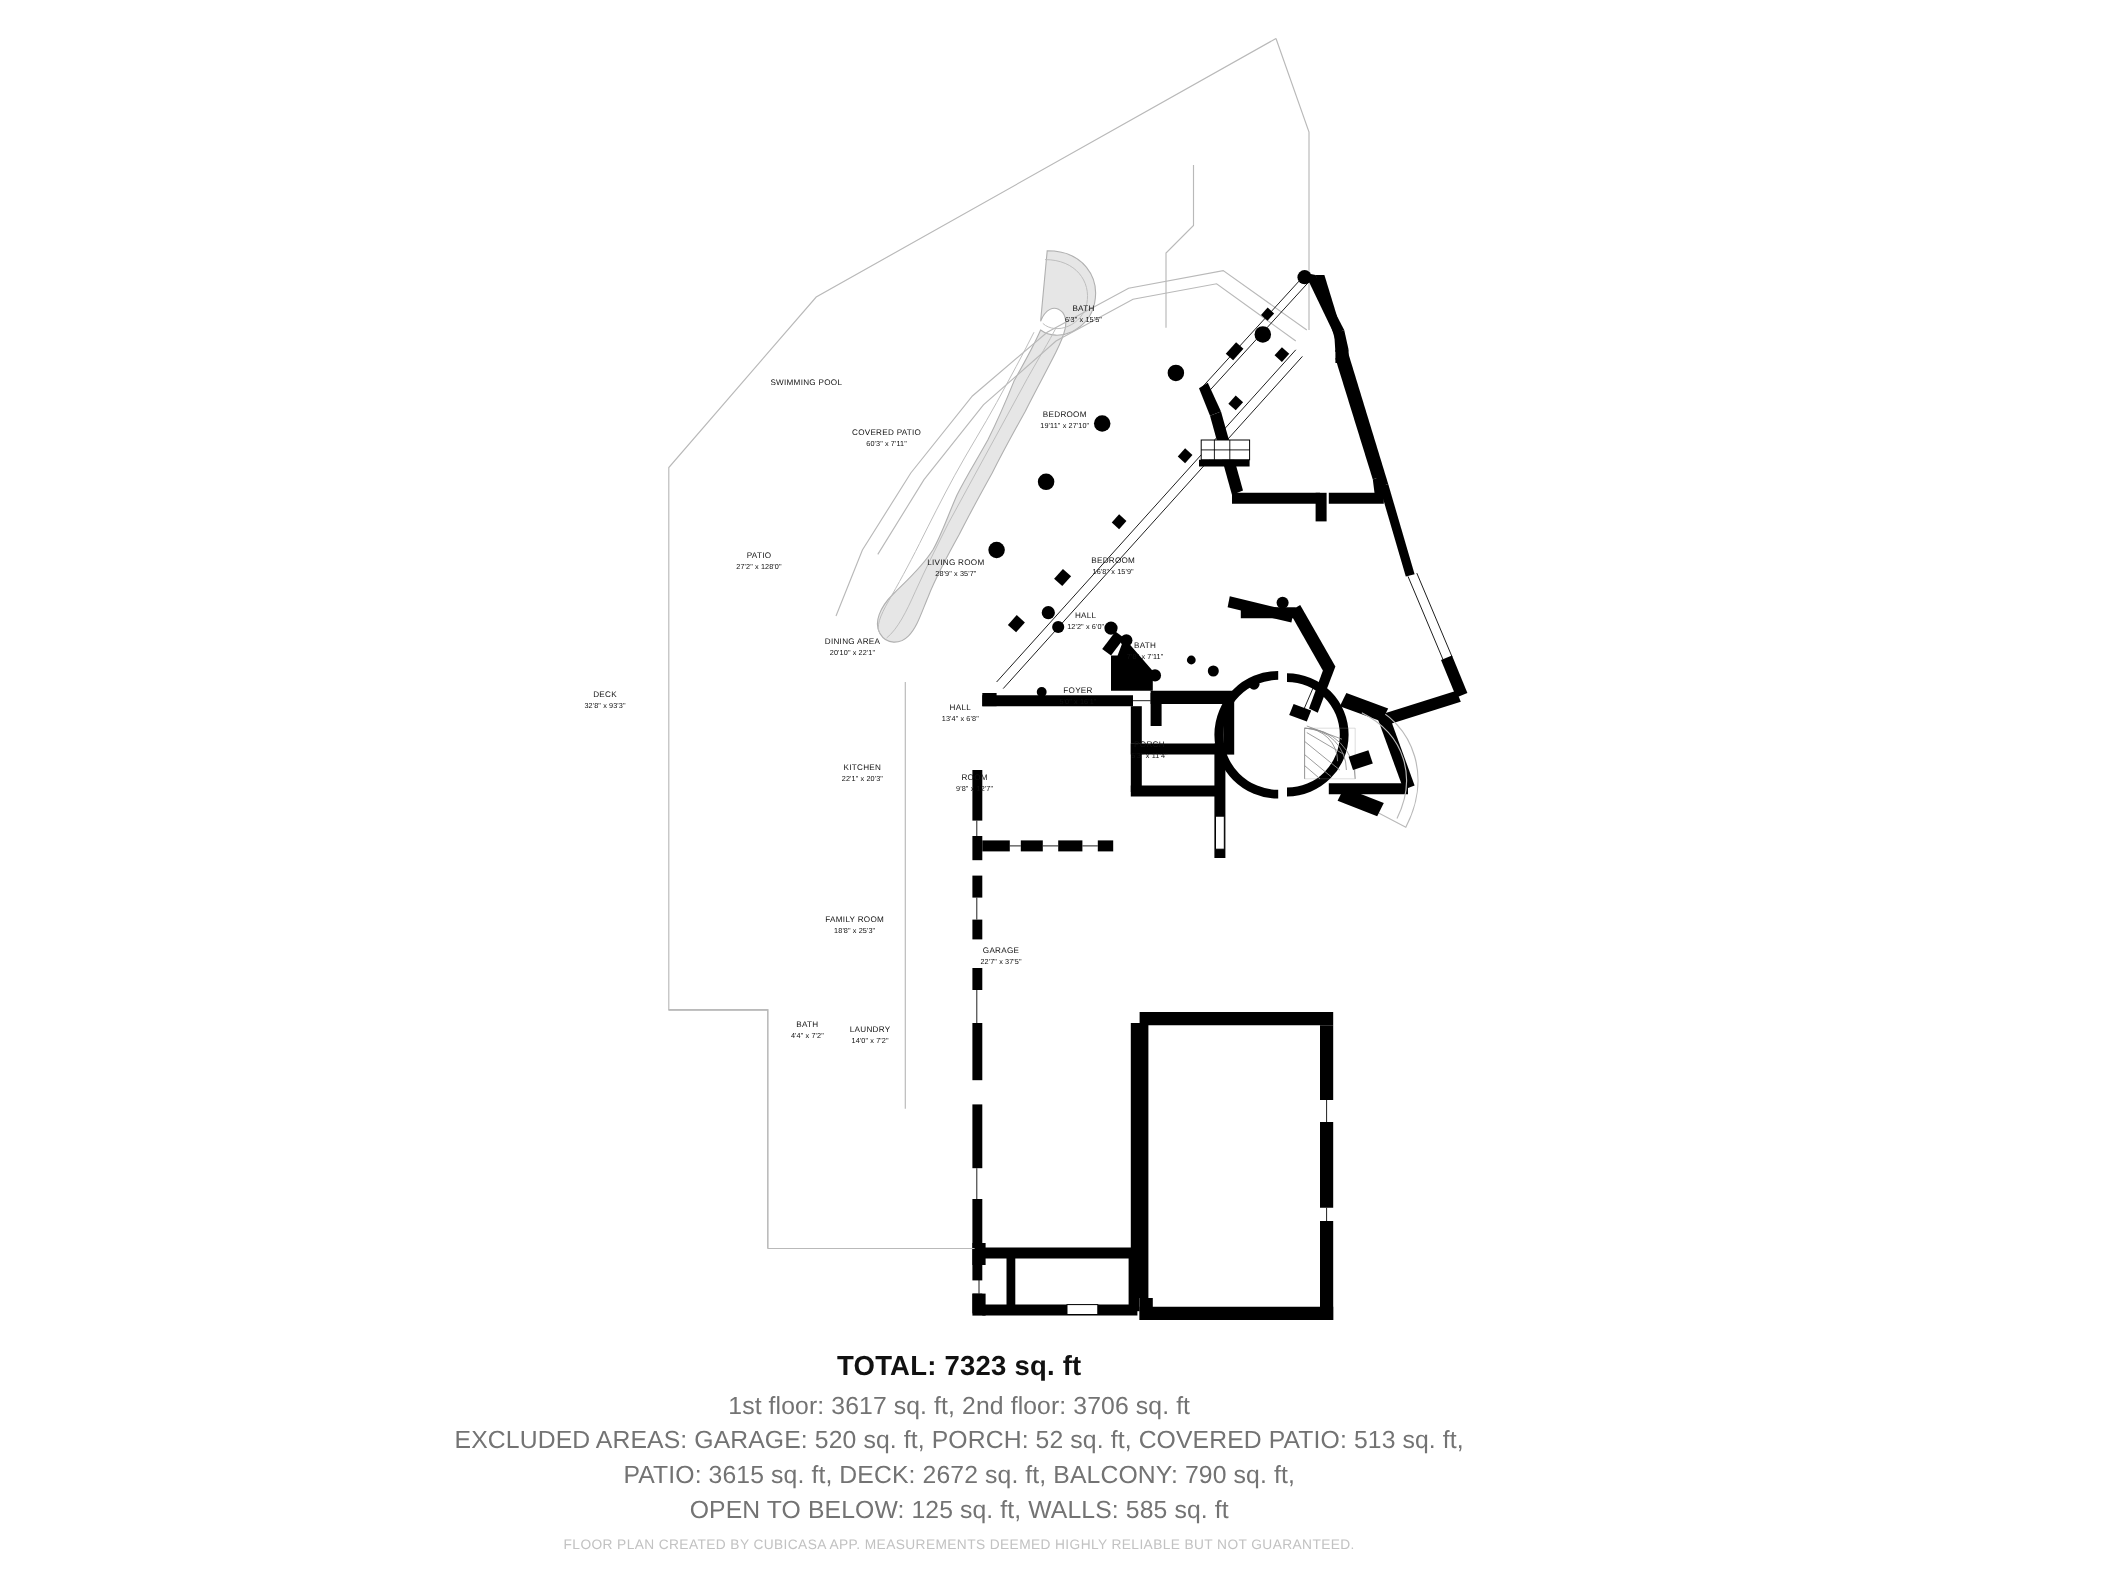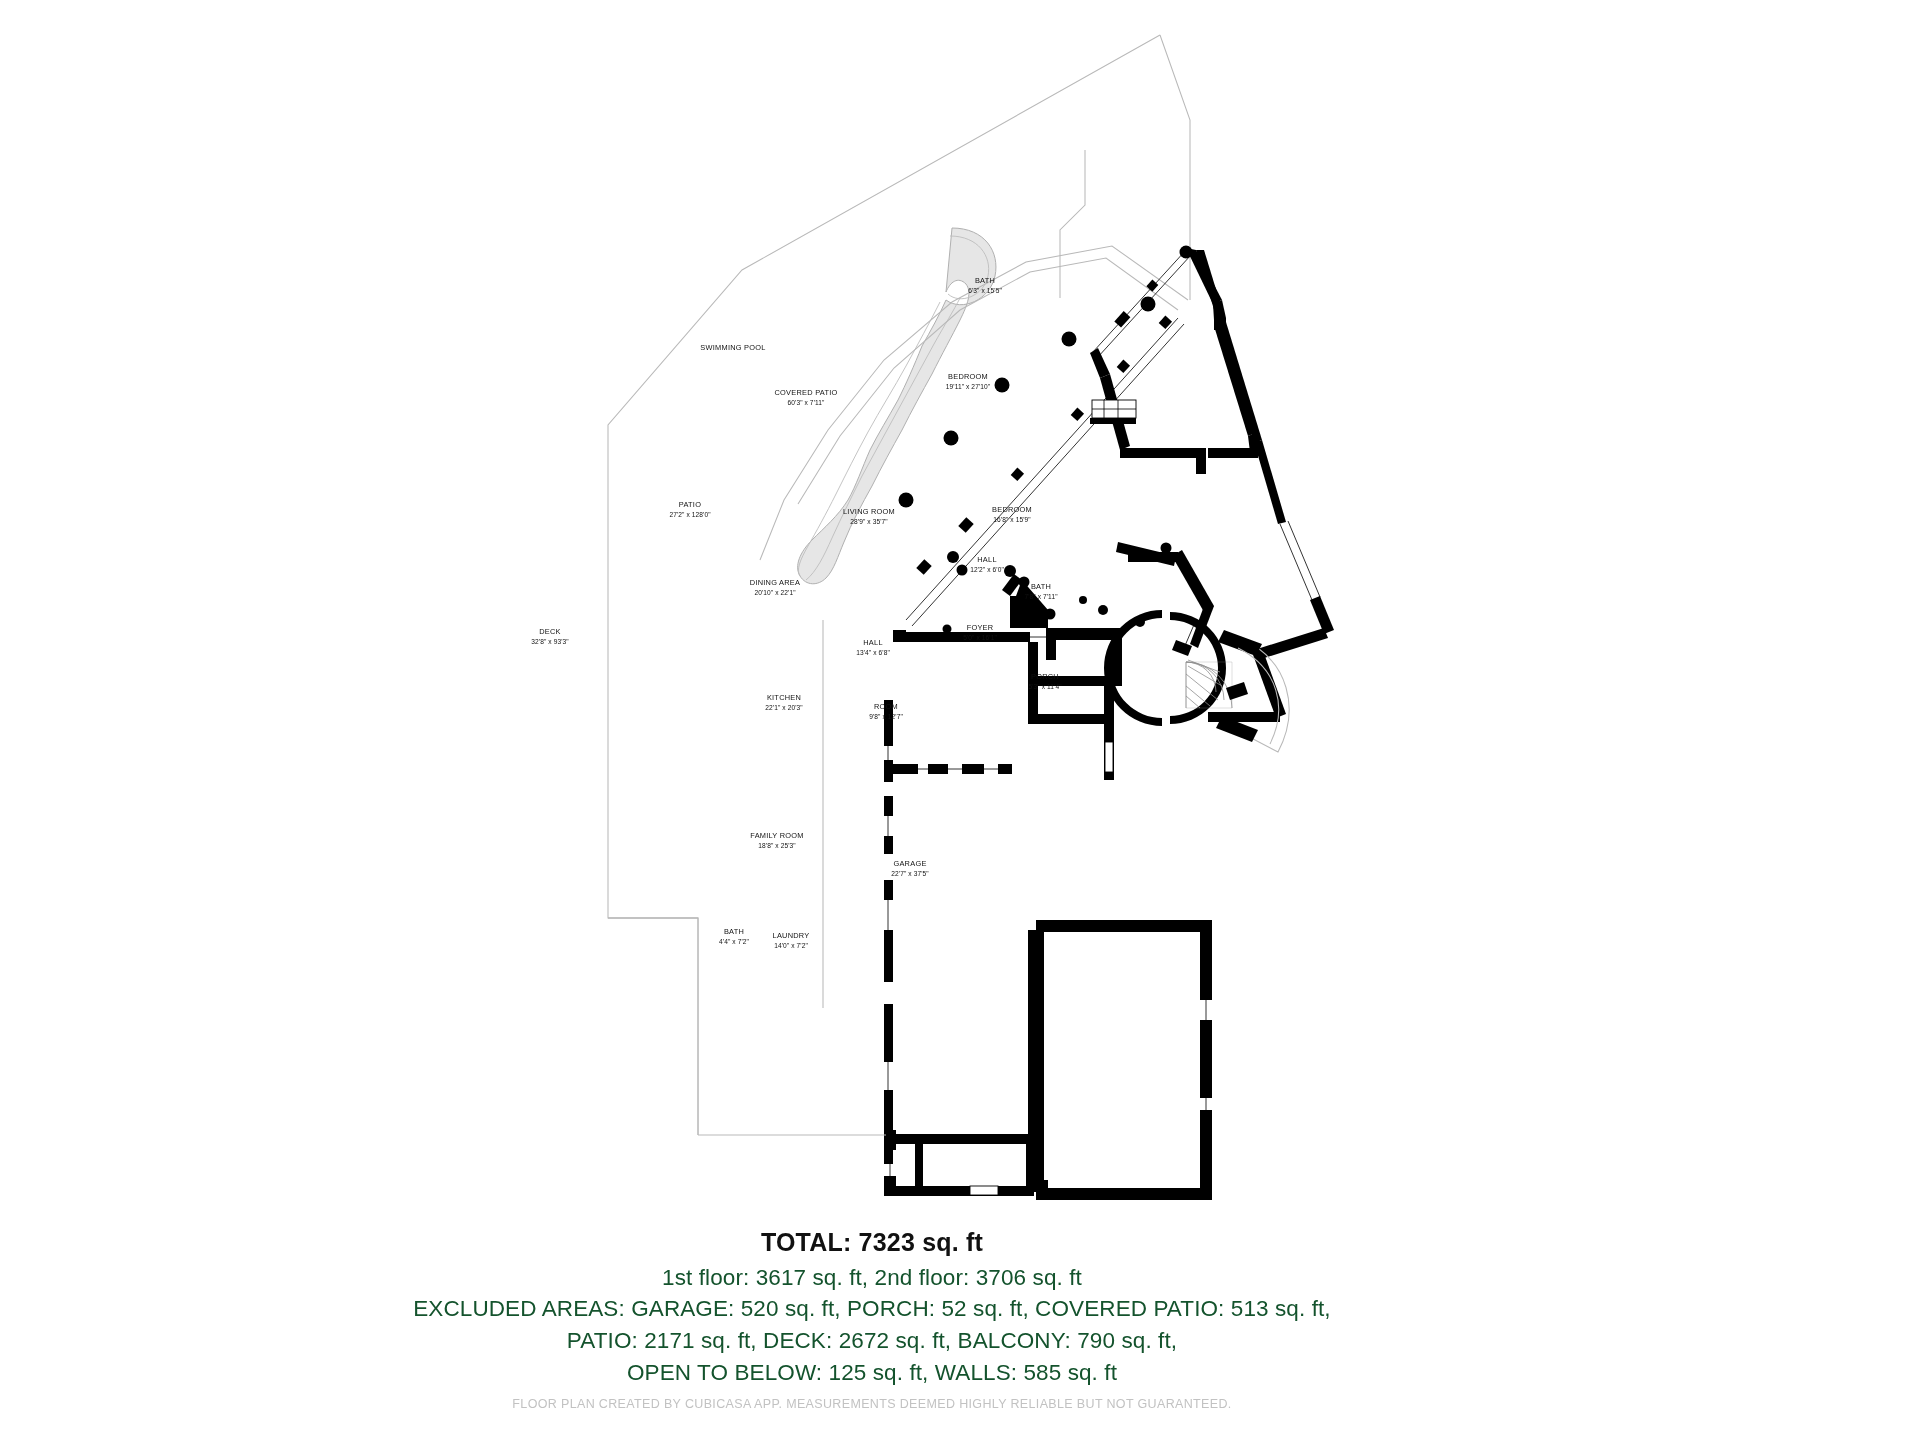--- a/index.html
+++ b/index.html
@@ -68,21 +68,21 @@
     font-size: 25px;
     font-weight: bold;
     letter-spacing: 0.2px;
     color: #111111;
     margin: 0 0 6px 0;
     line-height: 1.18;
   }
   .sum-line {
     font-size: 22.5px;
     font-weight: normal;
-    color: #14532d;
+    color: #737373;
     margin: 0 0 4px 0;
     line-height: 1.24;
     letter-spacing: 0.1px;
   }
   .sum-credit {
     margin-top: 10px;
     font-size: 12.5px;
     color: #c2c2c2;
     letter-spacing: 0.35px;
     line-height: 1.2;
@@ -413,18 +413,18 @@
           </g>
         </g>
 
     </svg>
   </div>
 
   <div id="summary">
     <div class="sum-total">TOTAL: 7323 sq. ft</div>
     <div class="sum-line">1st floor: 3617 sq. ft, 2nd floor: 3706 sq. ft</div>
     <div class="sum-line">EXCLUDED AREAS: GARAGE: 520 sq. ft, PORCH: 52 sq. ft, COVERED PATIO: 513 sq. ft,</div>
-    <div class="sum-line">PATIO: 2171 sq. ft, DECK: 2672 sq. ft, BALCONY: 790 sq. ft,</div>
+    <div class="sum-line">PATIO: 3615 sq. ft, DECK: 2672 sq. ft, BALCONY: 790 sq. ft,</div>
     <div class="sum-line">OPEN TO BELOW: 125 sq. ft, WALLS: 585 sq. ft</div>
     <div class="sum-credit">FLOOR PLAN CREATED BY CUBICASA APP. MEASUREMENTS DEEMED HIGHLY RELIABLE BUT NOT GUARANTEED.</div>
   </div>
 
 </div>
 
 </body></html>

